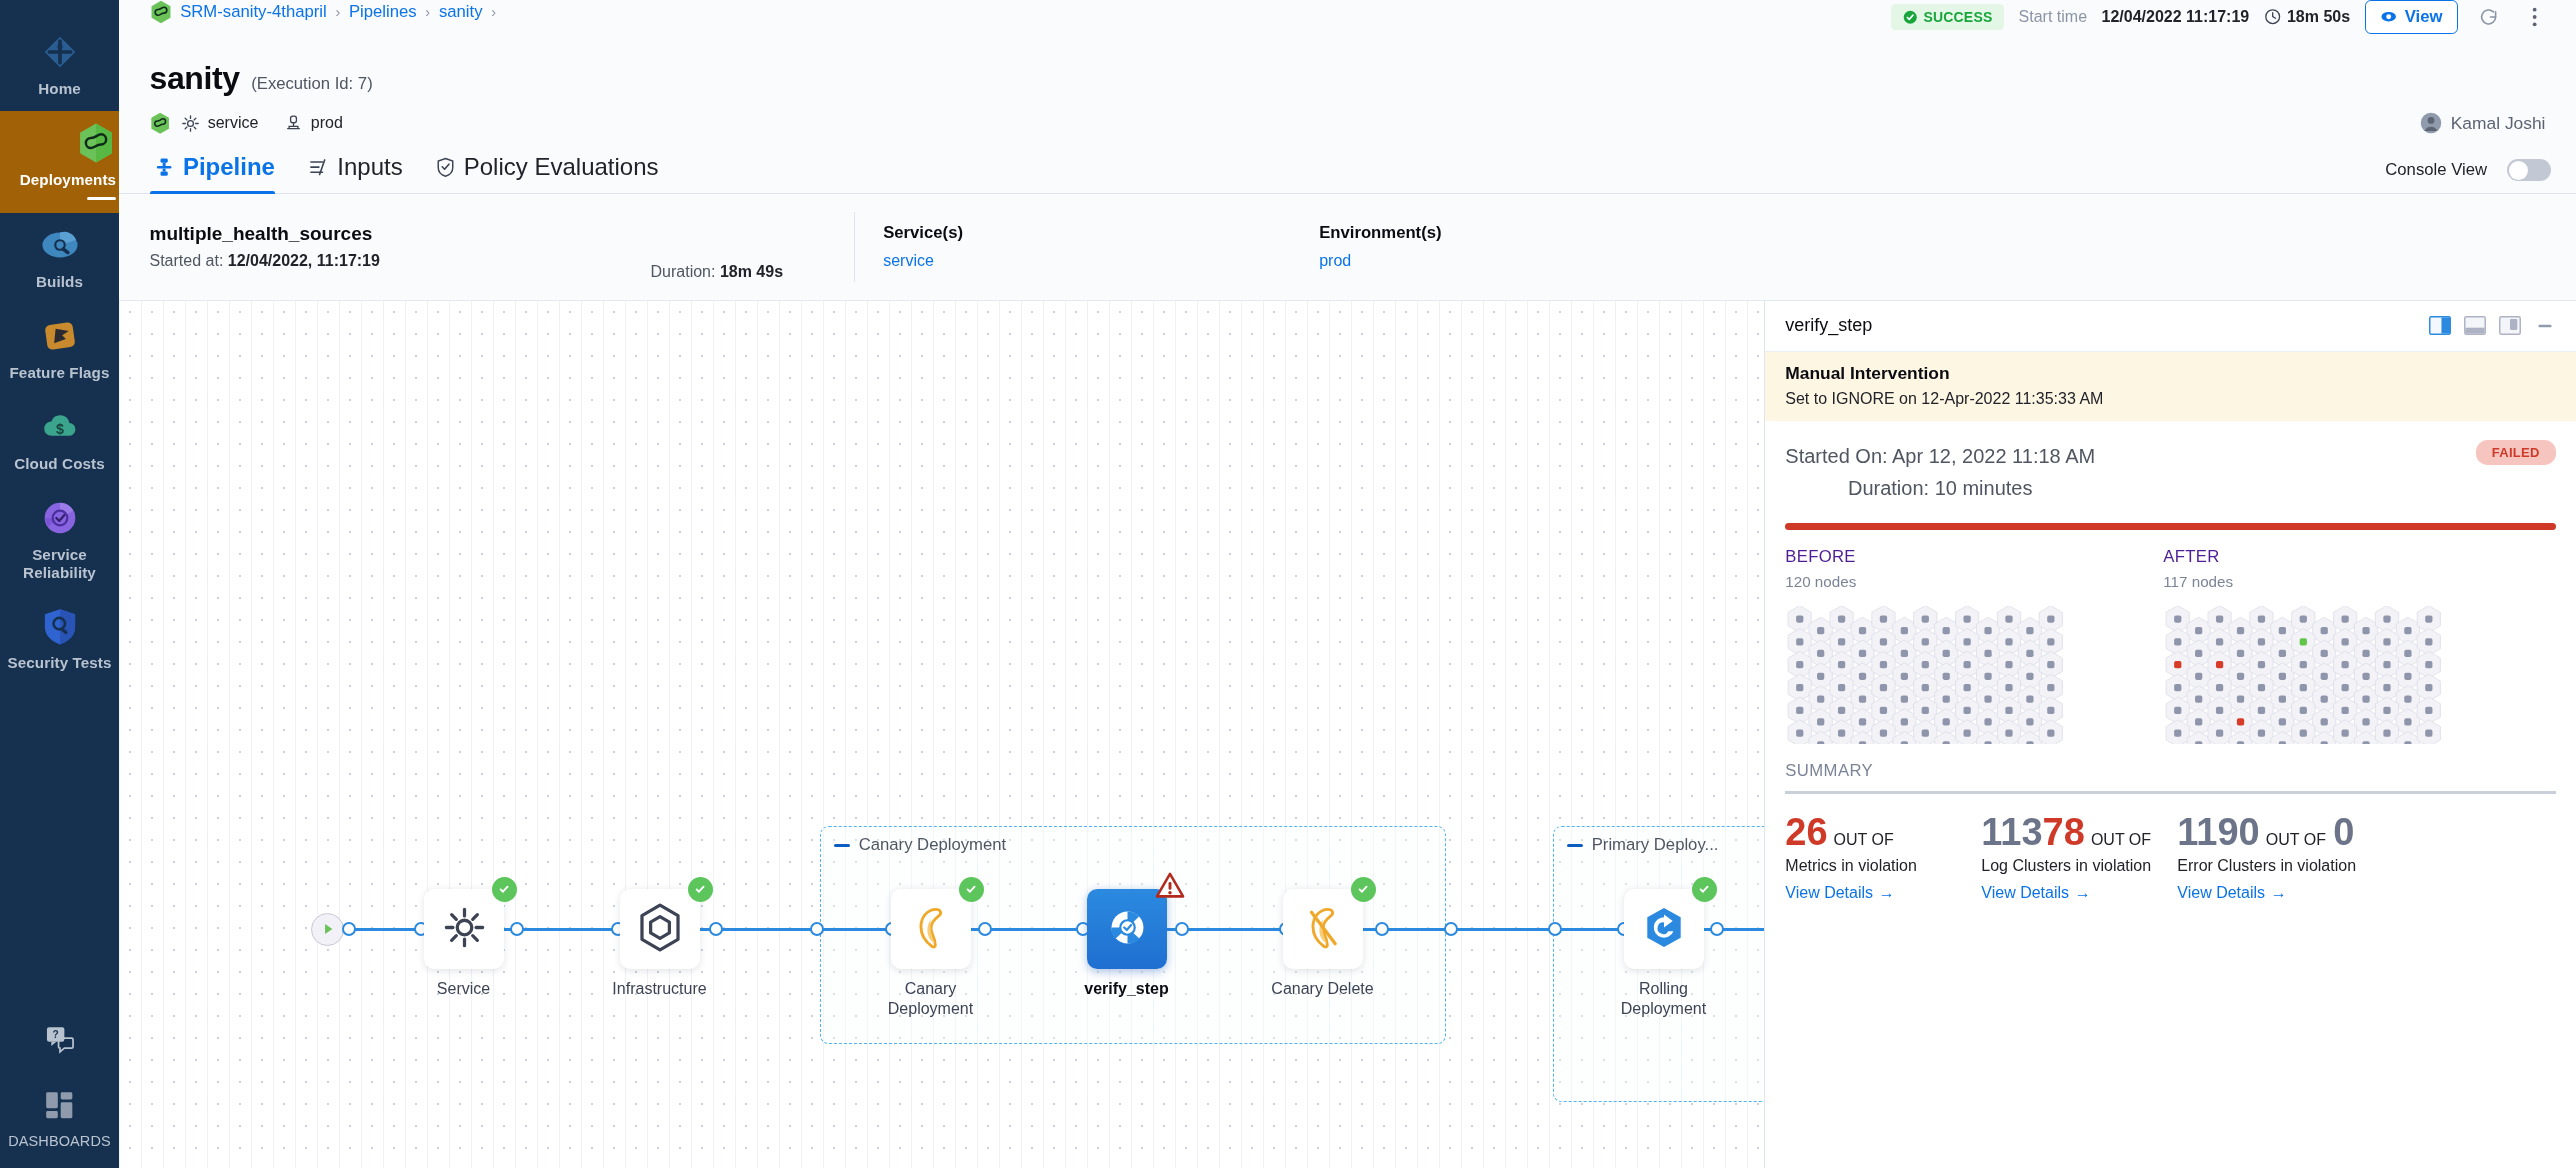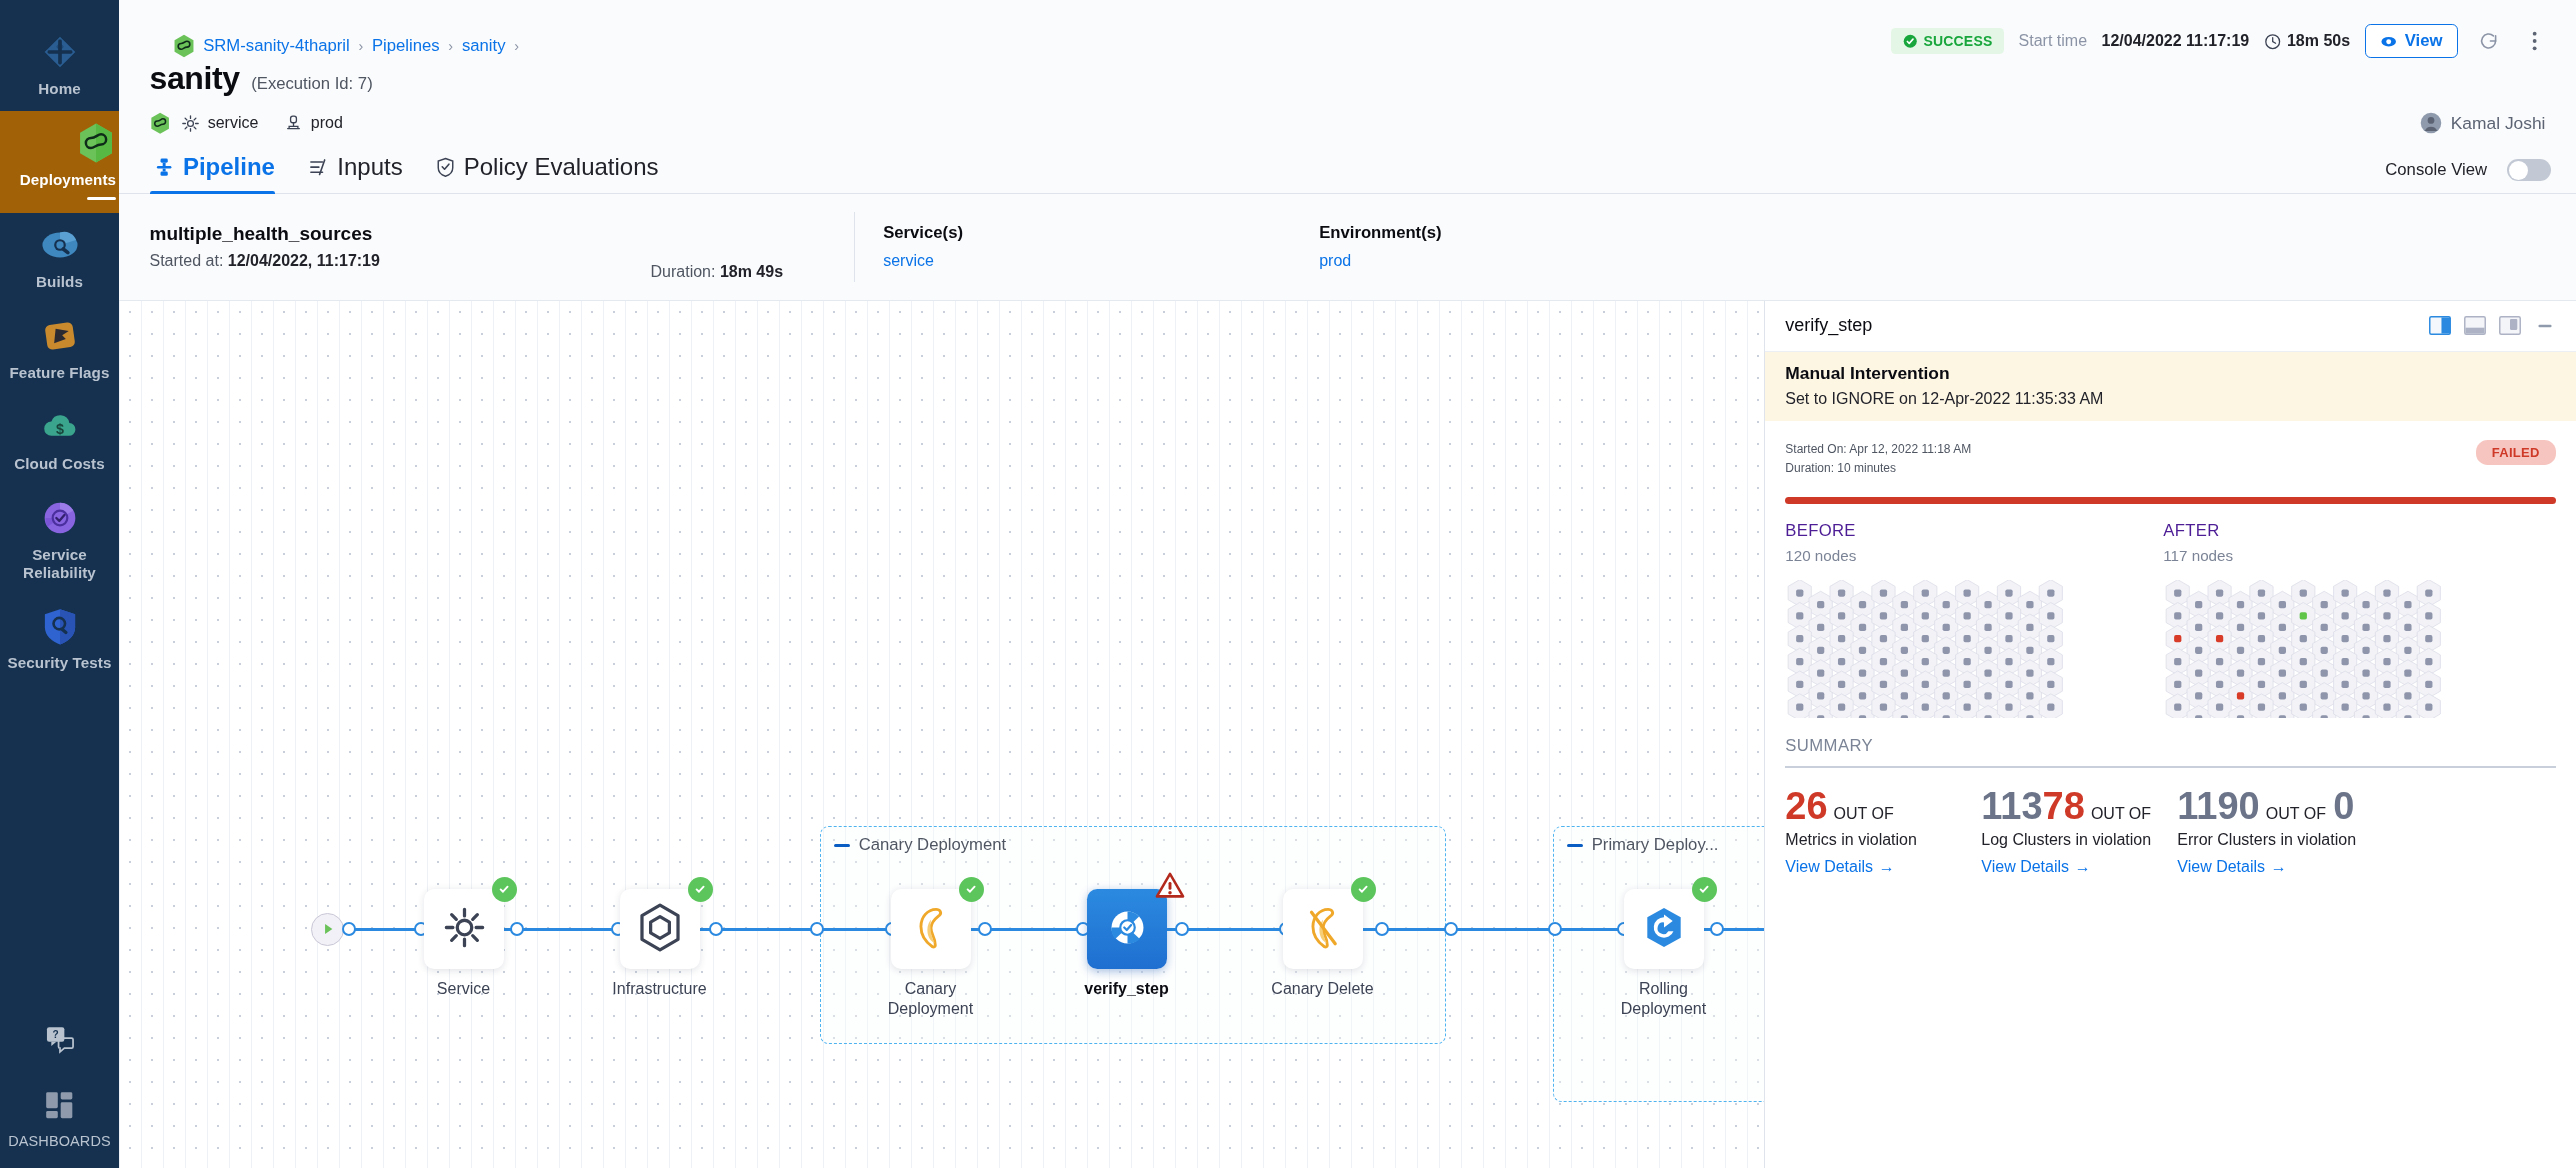--- a/index.html
+++ b/index.html
@@ -33,22 +33,22 @@
   .nav-underline {
     width: 29px; height: 2.9px; background: #fff; border-radius: 1.5px; margin-top: 8.7px;
   }
   .nav-spacer { flex: 1; }
 
   
   .main { flex: 1; display: flex; flex-direction: column; min-width: 0; background:#fafbfc; }
 
   
   .topbar {
-    height: 58px; display: flex; align-items: flex-end;
-    padding: 0 25px 0 30.5px; background: #fafbfc; margin-left: 23px;
+    height: 58px; display: flex; align-items: flex-start;
+    padding: 0 25px 0 30.5px; background: #fafbfc;
   }
   .crumbs { display: flex; align-items: center; gap: 8.7px; font-size: 16.7px; }
   .crumb-link { color: #0a73e8; cursor: pointer; }
   .crumb-sep { color: #8b94a6; font-size: 14.5px; }
   .topbar-right { margin-left: auto; display: flex; align-items: center; gap: 14.5px; }
   .status-pill {
     display: flex; align-items: center; gap: 5.8px;
     background: #e4f7e6; color: #18a63c; font-size: 14px; font-weight: 700;
     padding: 5.1px 11.6px; border-radius: 4.4px; letter-spacing: 0.2px;
   }
@@ -149,21 +149,21 @@
   .panel-title { font-size: 18px; color:#0b0b12; }
   .panel-head-right { margin-left:auto; display:flex; align-items:center; gap: 13px; }
   .layout-ic { width:22px; height:19px; cursor:pointer; }
 
   .mi-banner { background:#fdf6e3; padding: 11.6px 20.3px 13px 20.3px; }
   .mi-title { font-size: 17.4px; font-weight: 700; color:#0b0b12; }
   .mi-sub { font-size: 16px; color:#22222a; margin-top: 5.8px; }
 
   .panel-body { padding: 19px 20.3px 0 20.3px; flex:1; overflow:hidden; }
   .started-row { display:flex; align-items:flex-start; }
-  .started-txt { font-size: 12px; color:#4f5662; line-height: 1.6; }
+  .started-txt { font-size: 20px; color:#4f5662; line-height: 1.6; text-align: center; }
   .failed-pill { margin-left:auto; background:#f6c5c0; color:#cf3a28; font-size:13px; font-weight:700;
                  padding:5.1px 16px; border-radius: 11.6px; letter-spacing:0.3px; }
   .red-bar { height: 6.5px; background:#cf3a28; border-radius: 3.6px; margin-top: 19px; }
 
   .ba-row { display:flex; margin-top: 17.4px; }
   .ba-col { width: 378px; }
   .ba-h { font-size: 16.7px; color:#4c1d95; letter-spacing:0.3px; }
   .ba-n { font-size: 15.2px; color:#7b8496; margin-top: 5.8px; }
   .hexwrap { margin-top: 16px; height: 138px; overflow:hidden; position:relative; }
 

